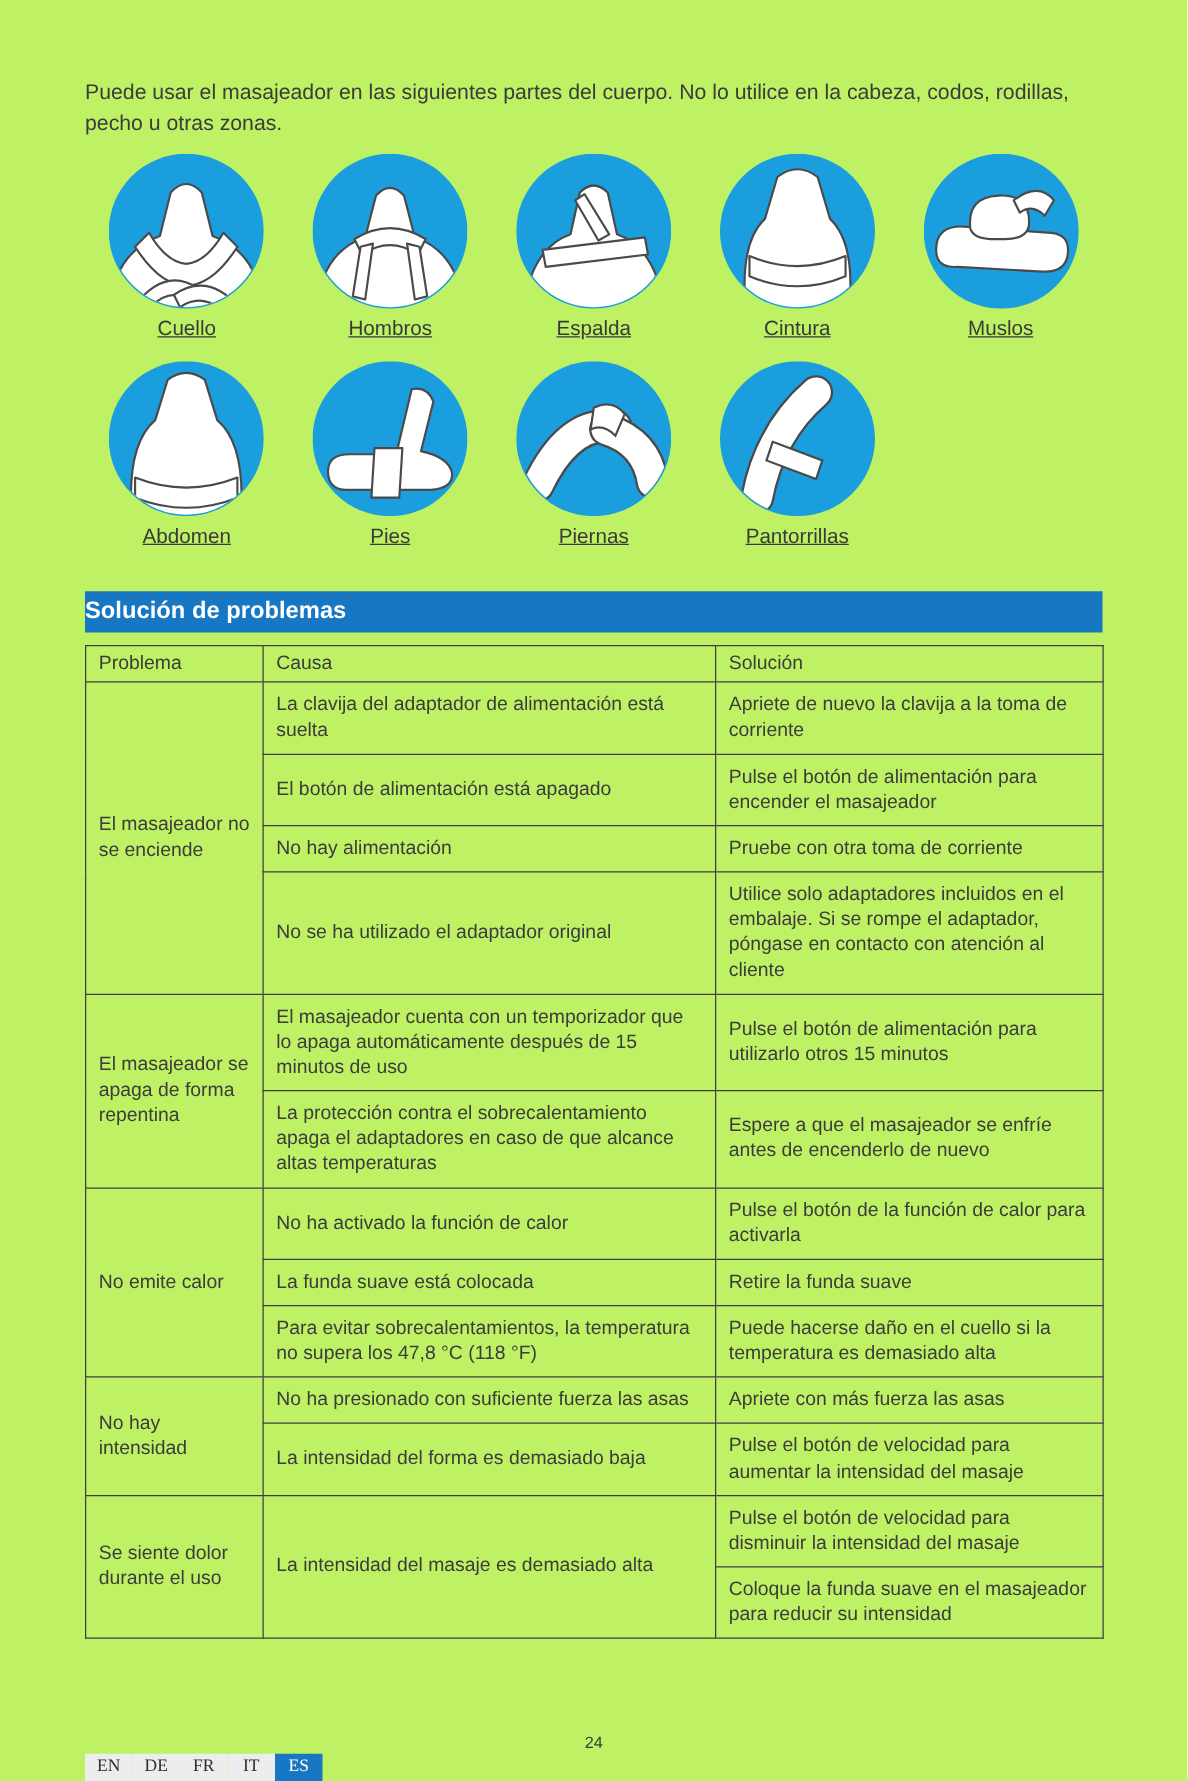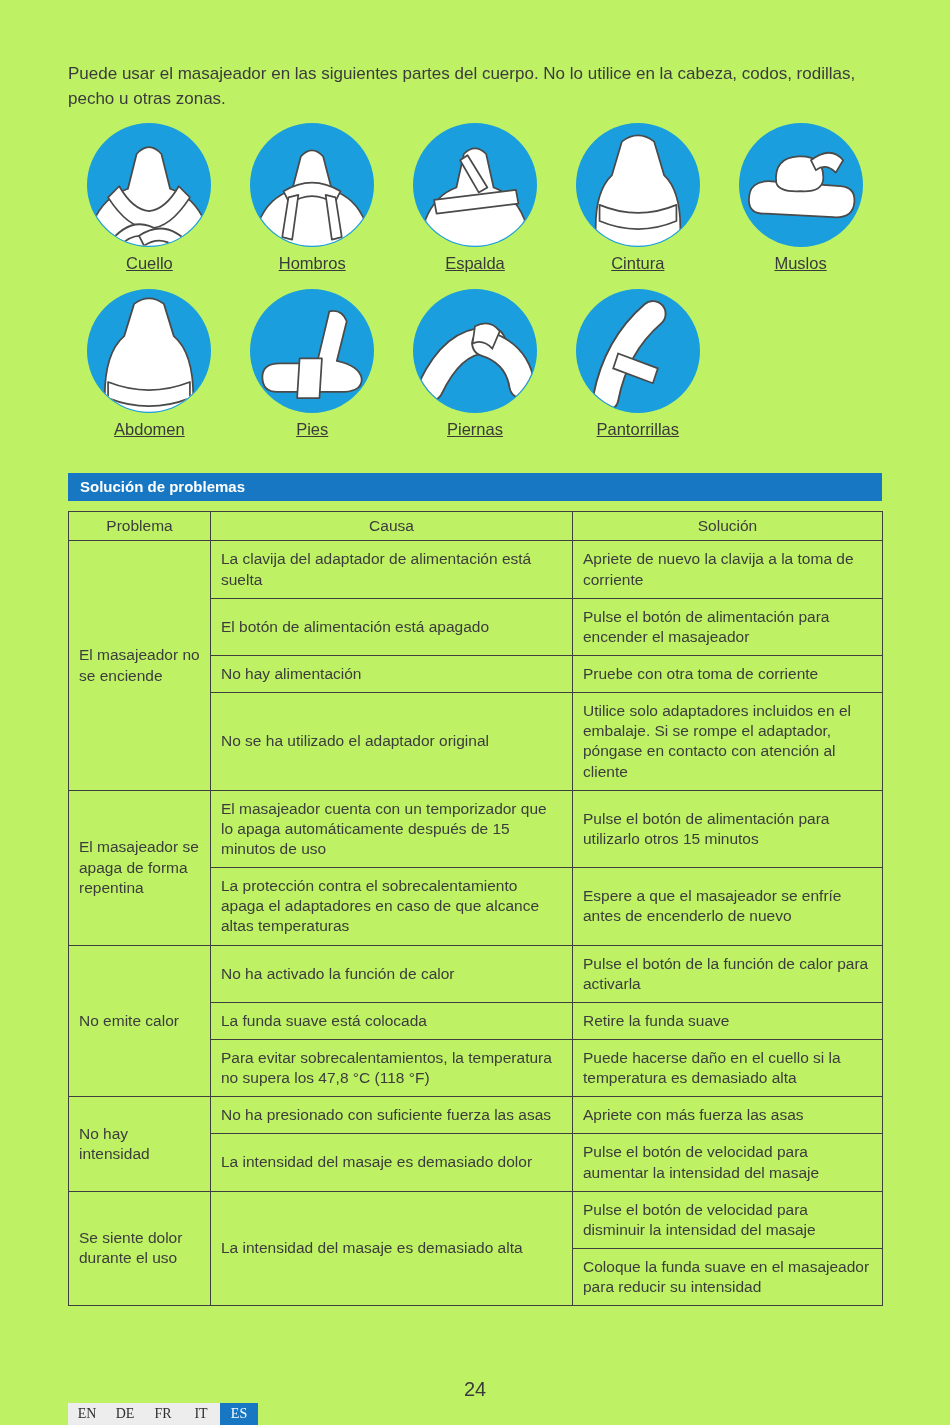--- a/index.html
+++ b/index.html
@@ -9,31 +9,31 @@
   .content { position: absolute; left: 68px; top: 0; width: 814px; }
 
   .intro { margin-top: 62px; font-size: 17px; line-height: 1.45; color: #3b3b3b; }
 
   .bp-grid { display: grid; grid-template-columns: repeat(5, 1fr); margin-top: 12px; row-gap: 16px; }
   .bp { display: flex; flex-direction: column; align-items: center; text-decoration: underline; }
   .bp-circle { width: 124px; height: 124px; display: block; }
   .bp-circle svg { width: 124px; height: 124px; display: block; }
   .bp-label { margin-top: 7px; font-size: 16.5px; color: #3a3a3a; }
 
-  .section-bar { margin-top: 34px; background: #1777c3; color: #ffffff; font-weight: bold; font-size: 15px; padding: 5px 12px 6px 12px; }
+  .section-bar { margin-top: 34px; background: #1777c3; color: #ffffff; font-weight: bold; font-size: 19px; padding: 5px 12px 6px 0; }
 
   table.ts { width: 100%; border-collapse: collapse; margin-top: 10px; font-size: 15.5px; color: #3c3c3c; table-layout: fixed; }
   table.ts th, table.ts td { border: 1px solid #3f3f3f; padding: 8px 10px; vertical-align: middle; text-align: left; font-weight: normal; line-height: 1.3; }
-  table.ts th { padding: 4px 20px; text-align: center; }
+  table.ts th { padding: 4px 10px; }
   col.c-problem { width: 142px; }
   col.c-cause { width: 362px; }
   col.c-solution { width: 310px; }
   td.roomy { padding-top: 15px; padding-bottom: 15px; }
 
-  .footer-page { position: absolute; left: 0; right: 0; bottom: 24px; text-align: center; font-size: 20px; color: #3a3a3a; }
+  .footer-page { position: absolute; left: 0; right: 0; bottom: 24px; text-align: center; font-size: 13px; color: #3a3a3a; }
   .lang-tabs { position: absolute; left: 68px; bottom: 0; display: flex; }
   .lang-tab { width: 38px; height: 22px; display: flex; align-items: center; justify-content: center; font-size: 14px; background: #ededed; color: #2e2e2e; cursor: pointer; font-family: Liberation Serif, serif; }
   .lang-tab.active { background: #1777c3; color: #ffffff; }
 </style>
 </head>
 <body>
 
 <div class="page">
   <div class="content">
 
@@ -274,21 +274,21 @@
           <td>Para evitar sobrecalentamientos, la temperatura no supera los 47,8 °C (118 °F)</td>
           <td>Puede hacerse daño en el cuello si la temperatura es demasiado alta</td>
         </tr>
 
         <tr>
           <td rowspan="2">No hay intensidad</td>
           <td>No ha presionado con suficiente fuerza las asas</td>
           <td>Apriete con más fuerza las asas</td>
         </tr>
         <tr>
-          <td>La intensidad del masaje es demasiado dolor</td>
+          <td>La intensidad del forma es demasiado baja</td>
           <td>Pulse el botón de velocidad para aumentar la intensidad del masaje</td>
         </tr>
 
         <tr>
           <td rowspan="2">Se siente dolor durante el uso</td>
           <td rowspan="2">La intensidad del masaje es demasiado alta</td>
           <td>Pulse el botón de velocidad para disminuir la intensidad del masaje</td>
         </tr>
         <tr>
           <td>Coloque la funda suave en el masajeador para reducir su intensidad</td>

